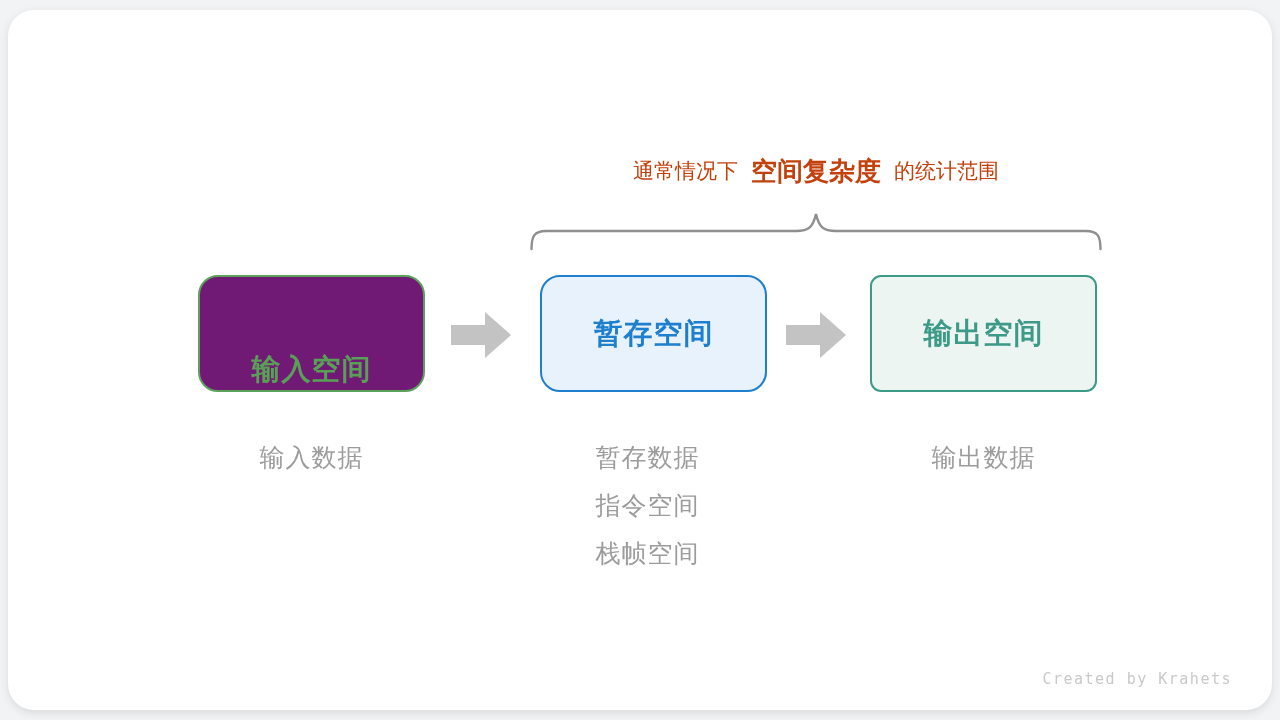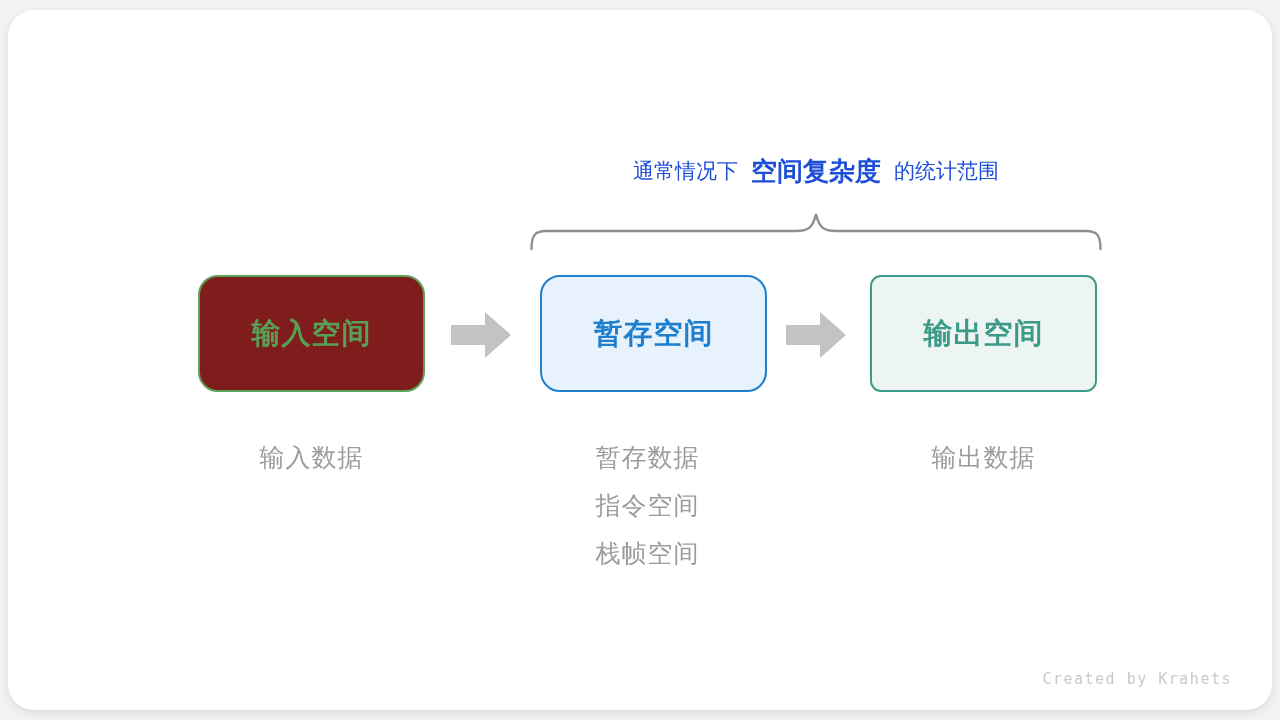--- a/index.html
+++ b/index.html
@@ -83,31 +83,31 @@
     letter-spacing: 1.5px;
     color: #c9c9c9;
   }
 </style>
 </head>
 <body>
 
 <div class="canvas">
   <div class="card">
 
-    <div class="annotation" style="color: #1d4ed8;">
+    <div class="annotation" style="color: #c2410c;">
       <span>通常情况下</span>
       <span class="hl">空间复杂度</span>
       <span>的统计范围</span>
     </div>
 
     <svg class="brace" viewBox="0 0 572 40" style="color: rgb(143, 143, 143);">
       <path d="M 1.5 38 C 1.5 25 4.5 20 16 20 L 266 20 C 279 20 283 16 286 3 C 289 16 293 20 306 20 L 556 20 C 567.5 20 570.5 25 570.5 38" fill="none" stroke="currentColor" stroke-width="2.4" stroke-linecap="round"></path>
     </svg>
 
-    <div class="box box-1" style="border-color: rgb(91, 161, 91); background: #7f1d1d; color: rgb(88, 160, 85);">
+    <div class="box box-1" style="border-color: rgb(91, 161, 91); background: #701a75; color: rgb(88, 160, 85); align-items: flex-end;">
       <span>输入空间</span>
     </div>
 
     <svg class="arrow arrow-1" viewBox="0 0 60 46" style="color: rgb(195, 195, 195);">
       <polygon points="0,13 34,13 34,0 60,23 34,46 34,33 0,33" fill="currentColor"></polygon>
     </svg>
 
     <div class="box box-2" style="border-color: rgb(30, 127, 206); background: rgb(232, 242, 252); color: rgb(30, 127, 206);">
       <span>暂存空间</span>
     </div>

